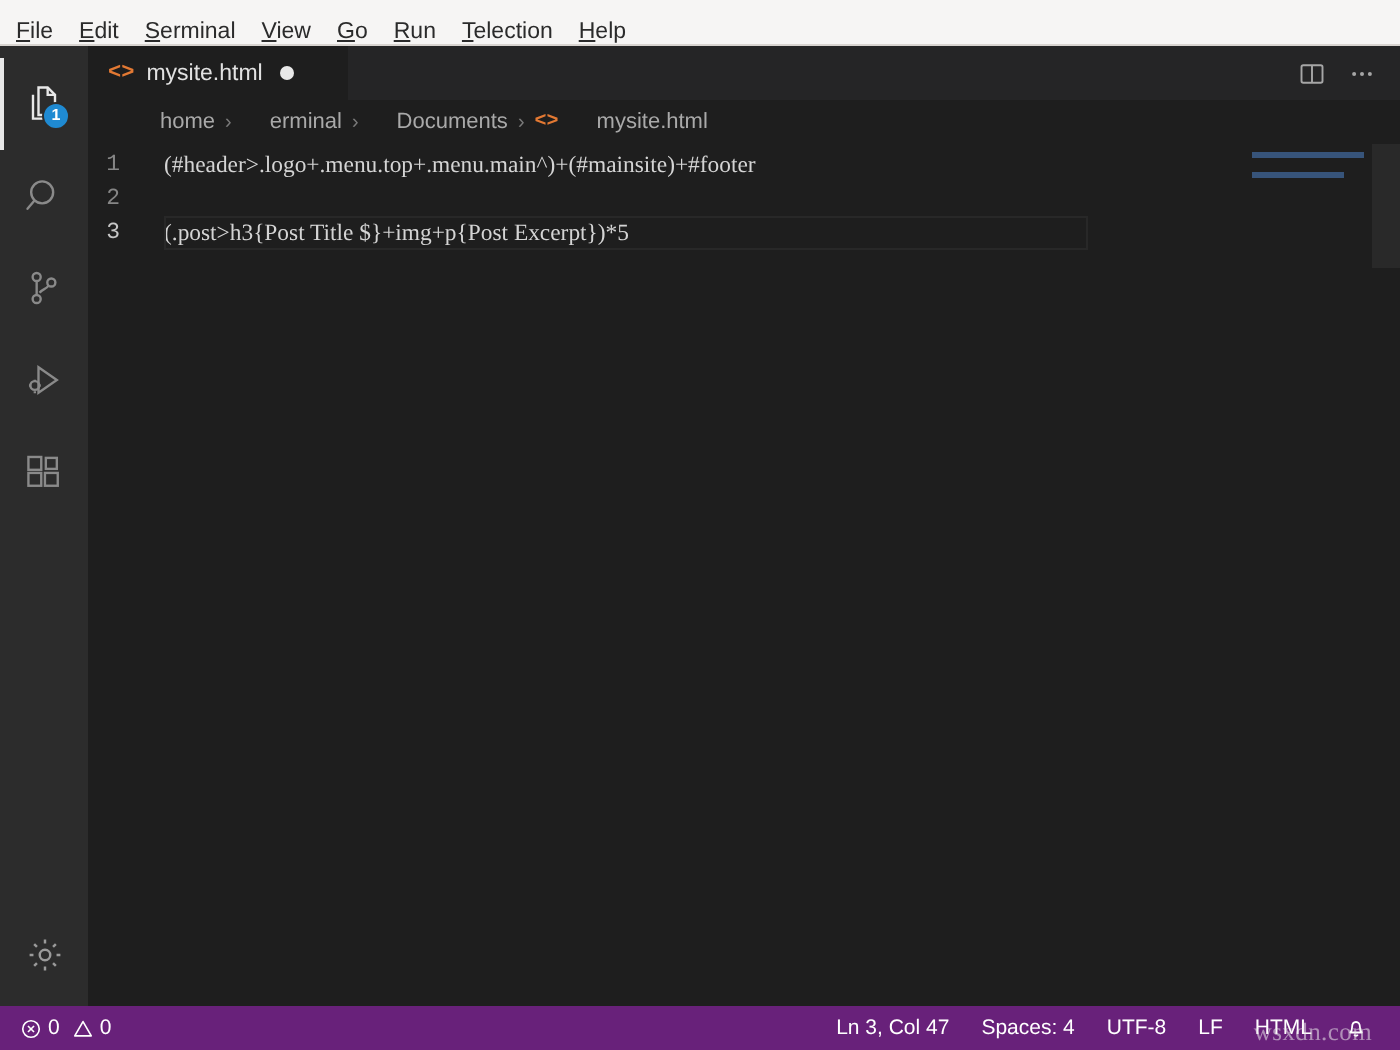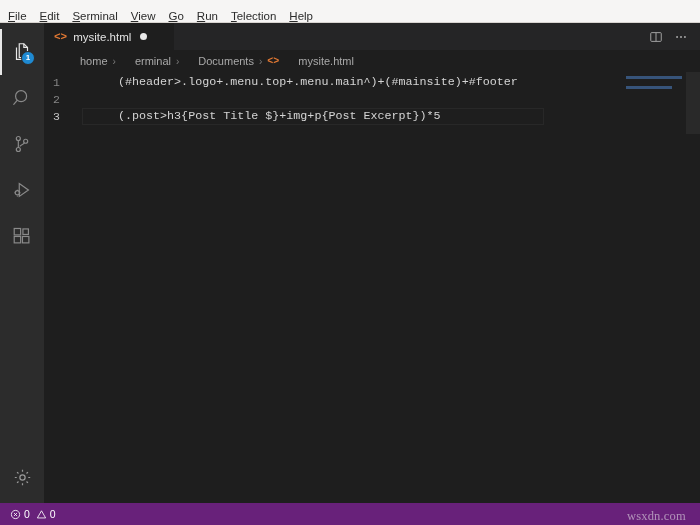--- a/index.html
+++ b/index.html
@@ -258,26 +258,25 @@
     text-align: right;
     padding-right: 22px;
     box-sizing: border-box;
     color: #868686;
     font-family: "Liberation Mono", monospace;
     font-size: 11.5px;
     line-height: 17px;
   }
   .code-line.current .ln { color: #c6c6c6; }
   .code-txt {
-    font-family: Liberation Mono, monospace;
+    font-family: Liberation Serif, serif;
     font-size: 11.7px;
     color: #d4d4d4;
     white-space: pre;
     line-height: 17px;
-    margin-left: 36px;
   }
   .current-line-box {
     position: absolute;
     left: 38px;
     right: 78px;
     height: 17px;
     border: 1px solid #282828;
     box-sizing: border-box;
     pointer-events: none;
   }
@@ -502,17 +501,40 @@
           <path d="M5.8 5.8 L10.2 10.2 M10.2 5.8 L5.8 10.2"></path>
         </svg>
         <span>0</span>
         <svg width="11" height="11" viewBox="0 0 16 16" fill="none" stroke="#ffffff" stroke-width="1.2" style="margin-left:3px;">
           <path d="M8 2.6 L14 13 H2 Z" stroke-linejoin="round"></path>
         </svg>
         <span>0</span>
       </div>
     </div>
 
+    <div class="sb-right">
+      <div class="sb-group">
+        <span>Ln 3, Col 47</span>
+      </div>
+      <div class="sb-group">
+        <span>Spaces: 4</span>
+      </div>
+      <div class="sb-group">
+        <span>UTF-8</span>
+      </div>
+      <div class="sb-group">
+        <span>LF</span>
+      </div>
+      <div class="sb-group">
+        <span>HTML</span>
+      </div>
+      <div class="sb-group">
+        <svg width="12" height="12" viewBox="0 0 16 16" fill="none" stroke="#ffffff" stroke-width="1.2">
+          <path d="M4.2 11 h7.6 c-1 -0.9 -1.2 -1.8 -1.2 -3.6 C10.6 5.2 9.6 4 8 4 S5.4 5.2 5.4 7.4 c0 1.8 -0.2 2.7 -1.2 3.6 z" stroke-linejoin="round"></path>
+          <path d="M6.8 12.4 a1.3 1.3 0 0 0 2.4 0"></path>
+        </svg>
+      </div>
+    </div>
 
     <div class="watermark">wsxdn.com</div>
   </div>
 
 </div>
 
 </body></html>

